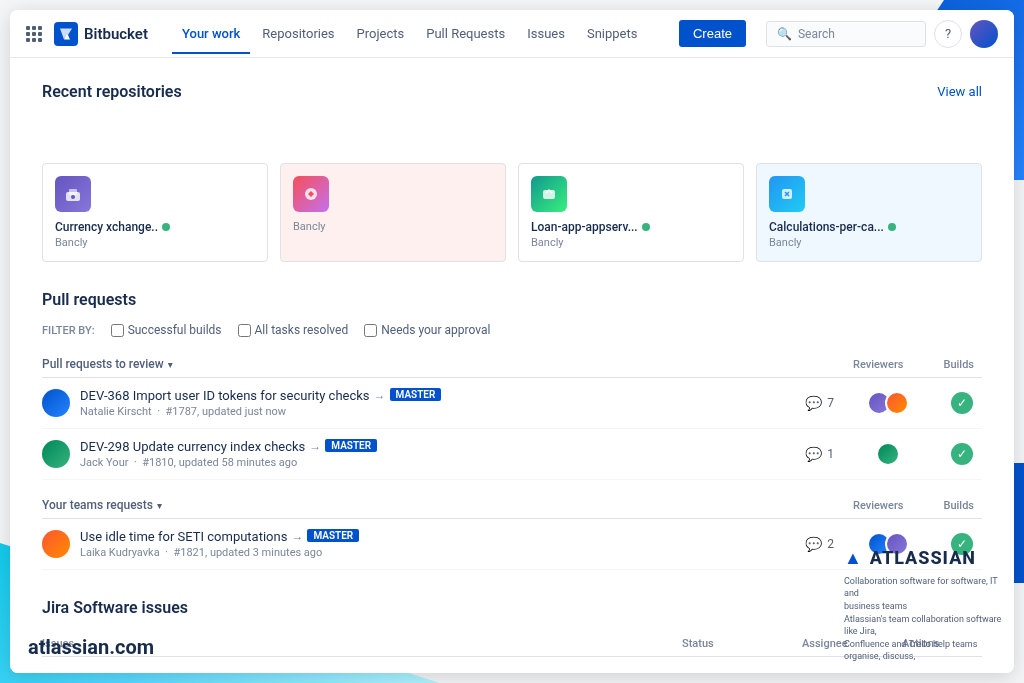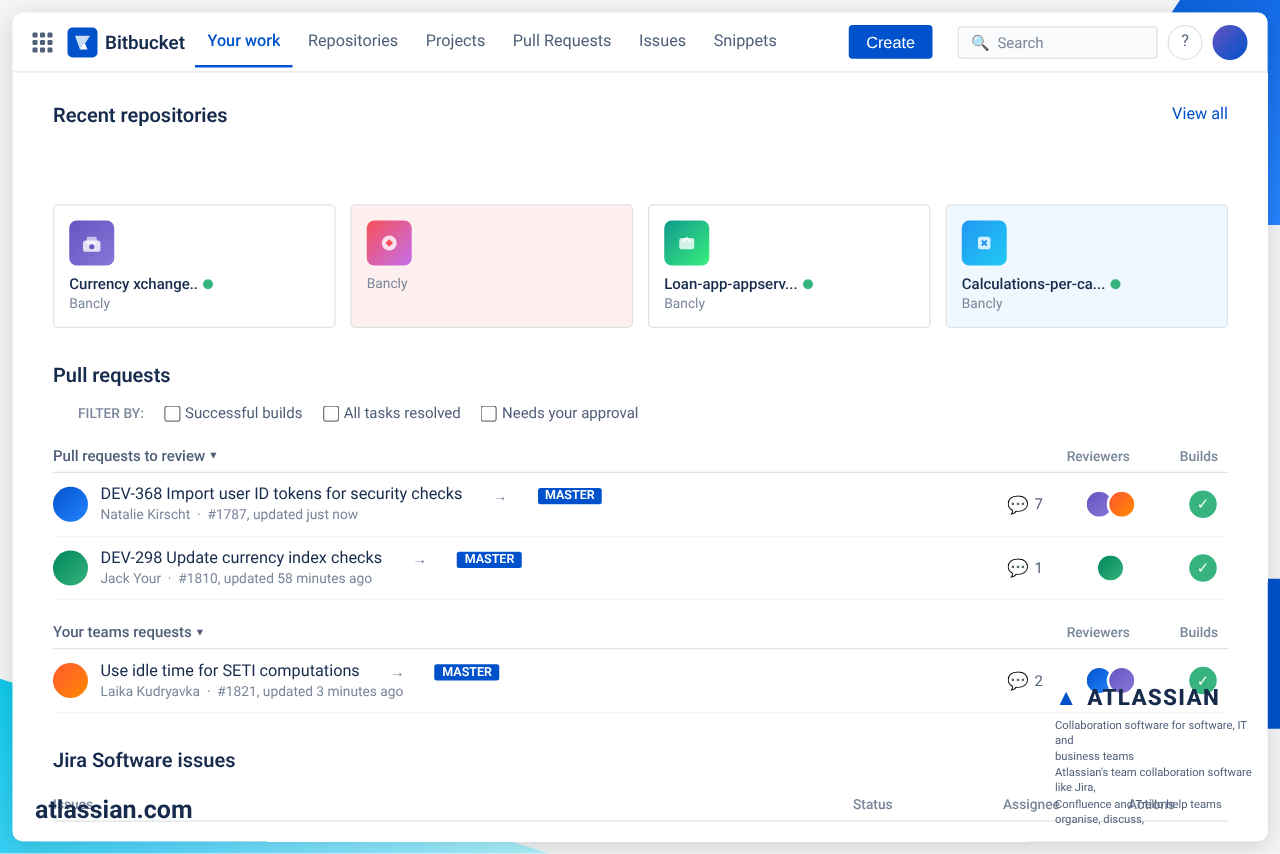--- a/index.html
+++ b/index.html
@@ -75,21 +75,21 @@
       cursor: pointer;
     }
     .navbar-grid-icon span {
       background: #505f79;
       border-radius: 1px;
     }
     .navbar-logo {
       display: flex;
       align-items: center;
       gap: 6px;
-      margin-right: 4px;
+      margin-right: 20px;
       text-decoration: none;
       justify-content: space-between;
     }
     .navbar-logo-icon {
       width: 24px;
       height: 24px;
       background: #0052cc;
       border-radius: 4px;
       display: flex;
       align-items: center;
@@ -263,21 +263,21 @@
 
     
     .filter-row {
       display: flex;
       align-items: center;
       gap: 16px;
       margin-bottom: 14px;
       font-size: 12px;
       color: #505f79;
     }
-    .filter-label { font-weight: 500; color: #7a869a; font-size: 11px; margin-left: 20px; }
+    .filter-label { font-weight: 500; color: #7a869a; font-size: 11px; }
     .filter-checkbox {
       display: flex;
       align-items: center;
       gap: 4px;
       font-size: 12px;
       color: #505f79;
       cursor: pointer;
     }
     .filter-checkbox input { margin: 0; cursor: pointer; }
     .pr-section-header {
@@ -319,22 +319,22 @@
       width: 28px; height: 28px;
       border-radius: 50%;
       flex-shrink: 0;
     }
     .pr-avatar.blue-grad { background: linear-gradient(135deg, #0052cc, #2684ff); }
     .pr-avatar.green-grad { background: linear-gradient(135deg, #00875a, #36b37e); }
     .pr-avatar.orange-grad { background: linear-gradient(135deg, #ff5630, #ff8b00); }
     .pr-info { flex: 1; min-width: 0; }
     .pr-title-row {
       display: flex;
-      align-items: flex-end;
-      gap: 24px;
+      align-items: flex-start;
+      gap: 4px;
       margin-bottom: 2px;
     }
     .pr-title {
       font-size: 13px;
       color: #172b4d;
       cursor: pointer;
     }
     .pr-arrow { color: #7a869a; font-size: 12px; }
     .master-badge {
       background: #0052cc;

